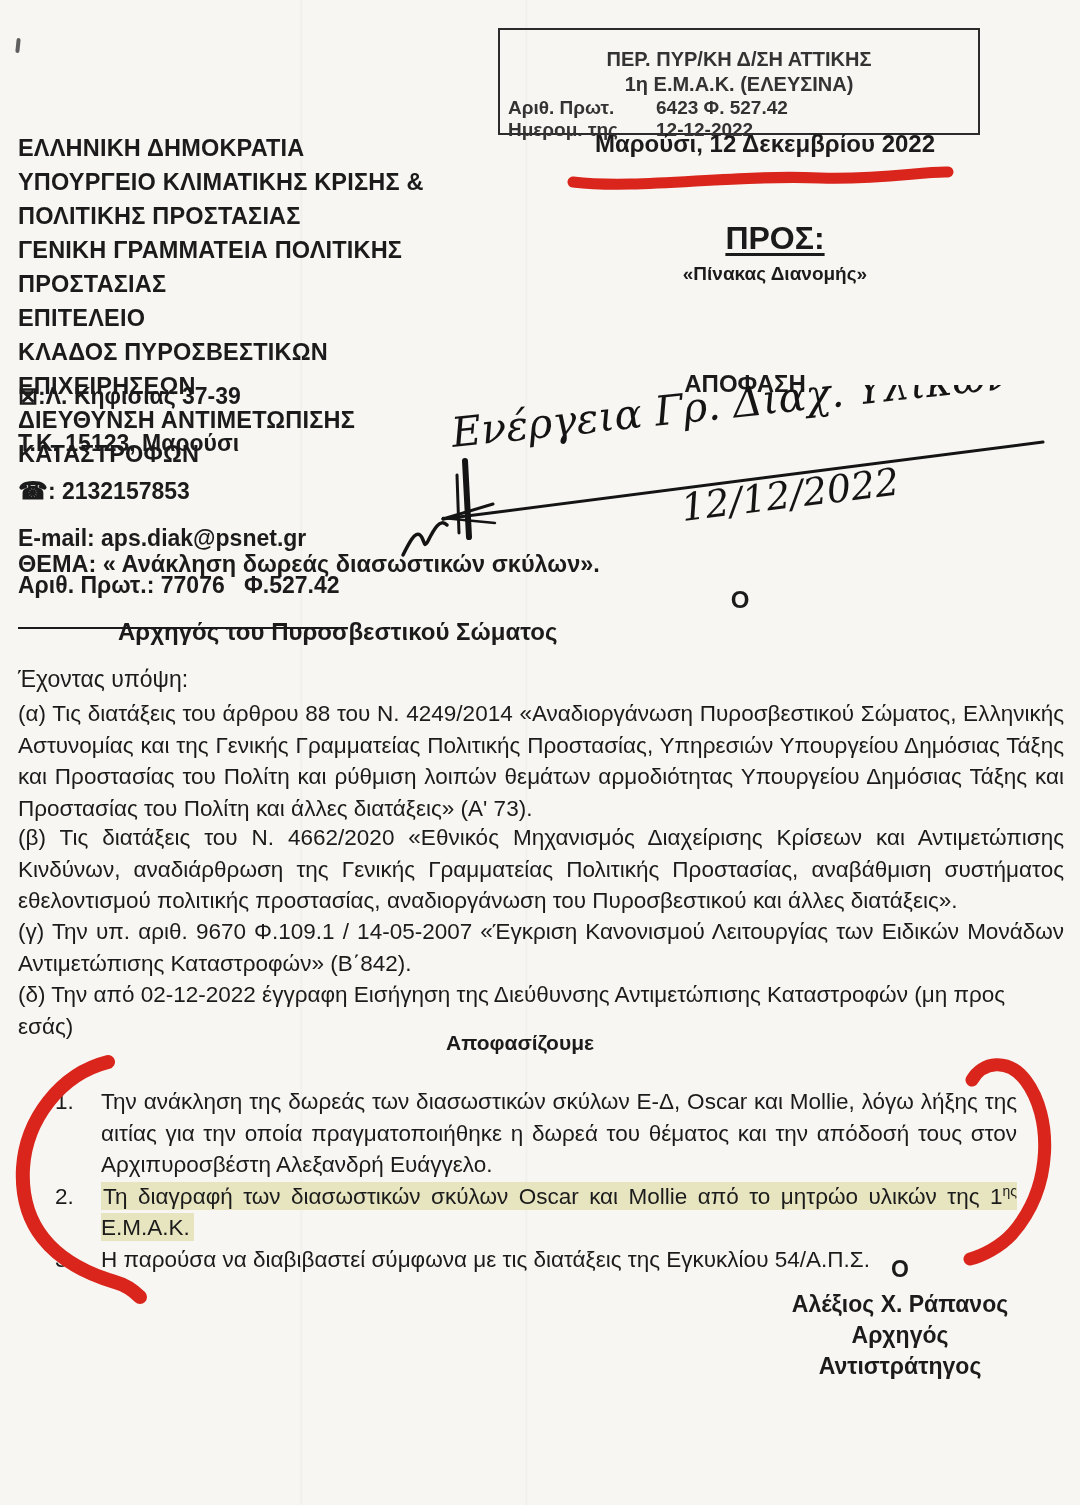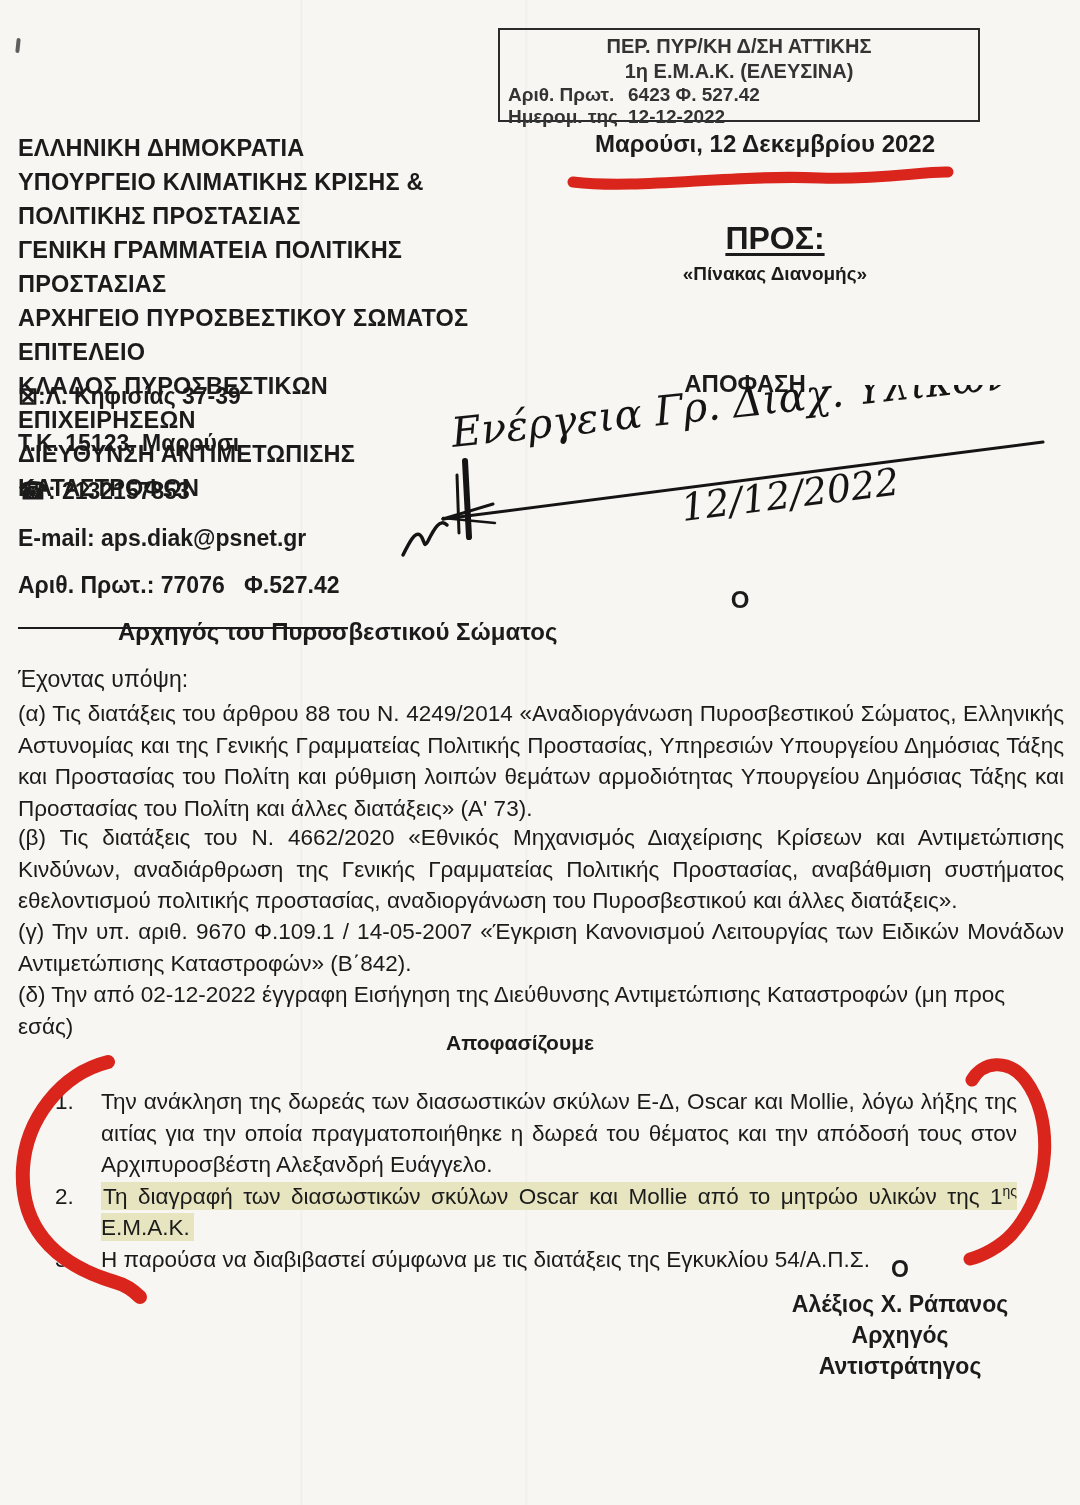--- a/index.html
+++ b/index.html
@@ -10,25 +10,25 @@
       linear-gradient(90deg, transparent 525px, rgba(0,0,0,0.03) 526px, transparent 528px),
       #f7f6f2;
     font-family:"Liberation Sans",sans-serif;
     color:#1b1b1b;
     overflow:hidden;
   }
   .abs{position:absolute;}
   
   .stamp{
     left:498px;top:28px;width:462px;height:84px;
-    border:2px solid #2b2b2b;padding:4px 8px 2px 8px;
+    border:2px solid #2b2b2b;padding:17px 8px 2px 8px;
     font-size:20px;font-weight:700;color:#333;line-height:25px;
   }
   .stamp .c{text-align:center;}
-  .stamp .row{display:flex;font-size:19px;line-height:22px;}
+  .stamp .row{display:flex;font-size:19px;line-height:22px;gap:28px;}
   .stamp .lab{width:120px;}
   
   .hdr{left:18px;top:131px;width:490px;font-size:23.5px;font-weight:700;line-height:34px;letter-spacing:0.2px;}
   
   .dateline{left:565px;top:130px;width:400px;text-align:center;font-size:24px;font-weight:700;}
   
   .to{left:610px;top:220px;width:330px;text-align:center;}
   .to .l1{font-size:32px;font-weight:700;text-decoration:underline;text-underline-offset:4px;}
   .to .l2{font-size:19px;font-weight:700;margin-top:6px;}
   
@@ -83,21 +83,20 @@
     </div>
   </div>
 
   <div class="abs dateline">Μαρούσι, 12 Δεκεμβρίου  2022</div>
 
   <div class="abs hdr">
     <div>ΕΛΛΗΝΙΚΗ ΔΗΜΟΚΡΑΤΙΑ</div>
     <div>ΥΠΟΥΡΓΕΙΟ ΚΛΙΜΑΤΙΚΗΣ ΚΡΙΣΗΣ &amp;</div>
     <div>ΠΟΛΙΤΙΚΗΣ ΠΡΟΣΤΑΣΙΑΣ</div>
     <div>ΓΕΝΙΚΗ ΓΡΑΜΜΑΤΕΙΑ ΠΟΛΙΤΙΚΗΣ ΠΡΟΣΤΑΣΙΑΣ</div>
-    <div>ΑΡΧΗΓΕΙΟ ΠΥΡΟΣΒΕΣΤΙΚΟΥ ΣΩΜΑΤΟΣ</div>
     <div>ΕΠΙΤΕΛΕΙΟ</div>
     <div>ΚΛΑΔΟΣ ΠΥΡΟΣΒΕΣΤΙΚΩΝ ΕΠΙΧΕΙΡΗΣΕΩΝ</div>
     <div>ΔΙΕΥΘΥΝΣΗ ΑΝΤΙΜΕΤΩΠΙΣΗΣ ΚΑΤΑΣΤΡΟΦΩΝ</div>
   </div>
 
   <div class="abs to">
     <div class="l1">ΠΡΟΣ:</div>
     <div class="l2">«Πίνακας Διανομής»</div>
   </div>
 
@@ -117,20 +116,21 @@
     <g stroke="#141414" fill="none" stroke-linecap="round">
       <path d="M48,134 L648,57" stroke-width="3"></path>
       <path d="M48,134 L98,119" stroke-width="3"></path>
       <path d="M48,133 L100,138" stroke-width="2.5"></path>
       <path d="M70,76 L74,152" stroke-width="6"></path>
       <path d="M62,90 L64,148" stroke-width="3"></path>
       <path d="M8,170 C14,158 20,146 25,150 C30,154 28,165 33,156 C39,144 45,133 52,140" stroke-width="3.5"></path>
     </g>
   </svg>
 
+  <div class="abs thema"><span>ΘΕΜΑ:</span><span> « Ανάκληση δωρεάς διασωστικών σκύλων».</span></div>
 
   <div class="abs o-art">Ο</div>
   <div class="abs auth-title">Αρχηγός του Πυροσβεστικού Σώματος</div>
 
   <div class="abs having">Έχοντας υπόψη:</div>
   <div class="abs para pa">(α) Τις διατάξεις του άρθρου 88 του Ν. 4249/2014 «Αναδιοργάνωση Πυροσβεστικού Σώματος, Ελληνικής Αστυνομίας και της Γενικής Γραμματείας Πολιτικής Προστασίας, Υπηρεσιών Υπουργείου Δημόσιας Τάξης και Προστασίας του Πολίτη και ρύθμιση λοιπών θεμάτων αρμοδιότητας Υπουργείου Δημόσιας Τάξης και Προστασίας του Πολίτη και άλλες διατάξεις» (Α' 73).</div>
   <div class="abs para pb">(β) Τις διατάξεις του Ν. 4662/2020 «Εθνικός Μηχανισμός Διαχείρισης Κρίσεων και Αντιμετώπισης Κινδύνων, αναδιάρθρωση της Γενικής Γραμματείας Πολιτικής Προστασίας, αναβάθμιση συστήματος εθελοντισμού πολιτικής προστασίας, αναδιοργάνωση του Πυροσβεστικού και άλλες διατάξεις».</div>
   <div class="abs para pc">(γ) Την υπ. αριθ. 9670 Φ.109.1 / 14-05-2007 «Έγκριση Κανονισμού Λειτουργίας των Ειδικών Μονάδων Αντιμετώπισης Καταστροφών» (Β΄842).</div>
   <div class="abs para pd">(δ) Την από 02-12-2022 έγγραφη Εισήγηση της Διεύθυνσης Αντιμετώπισης Καταστροφών (μη προς εσάς)</div>
 

